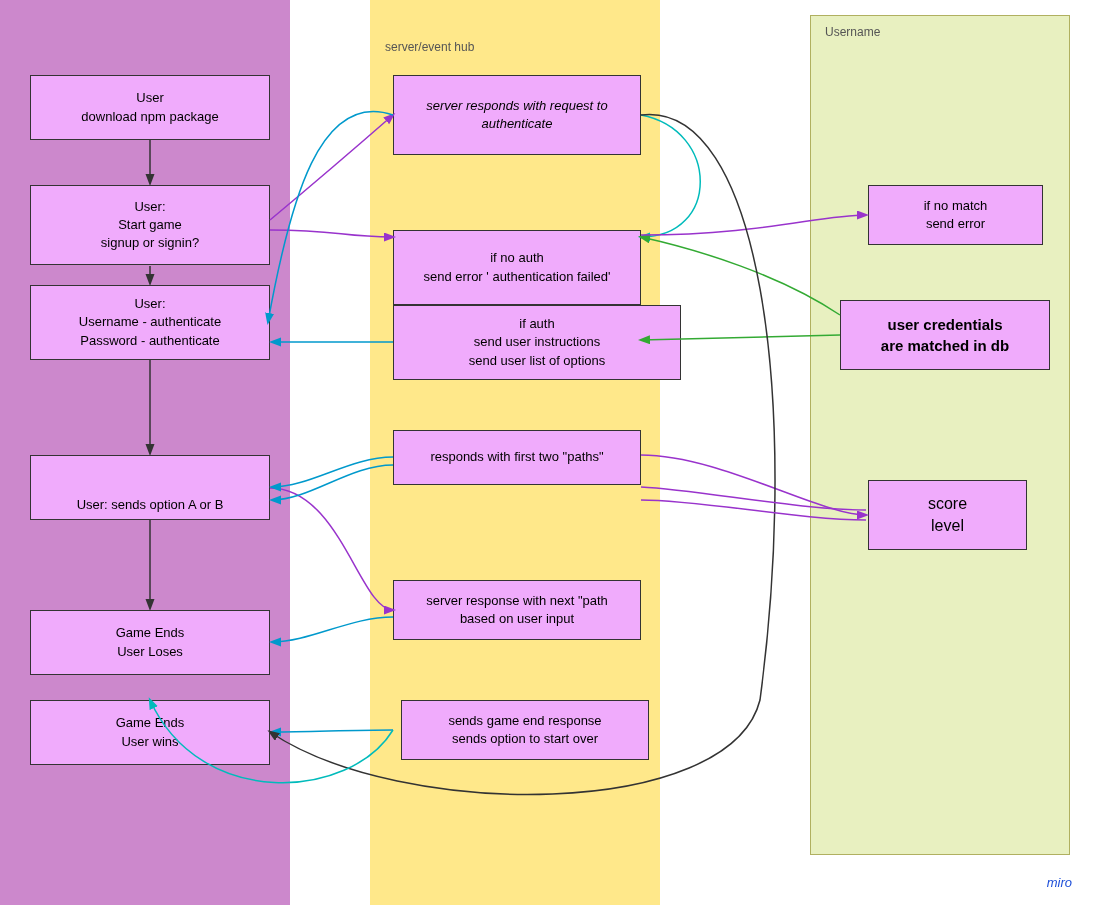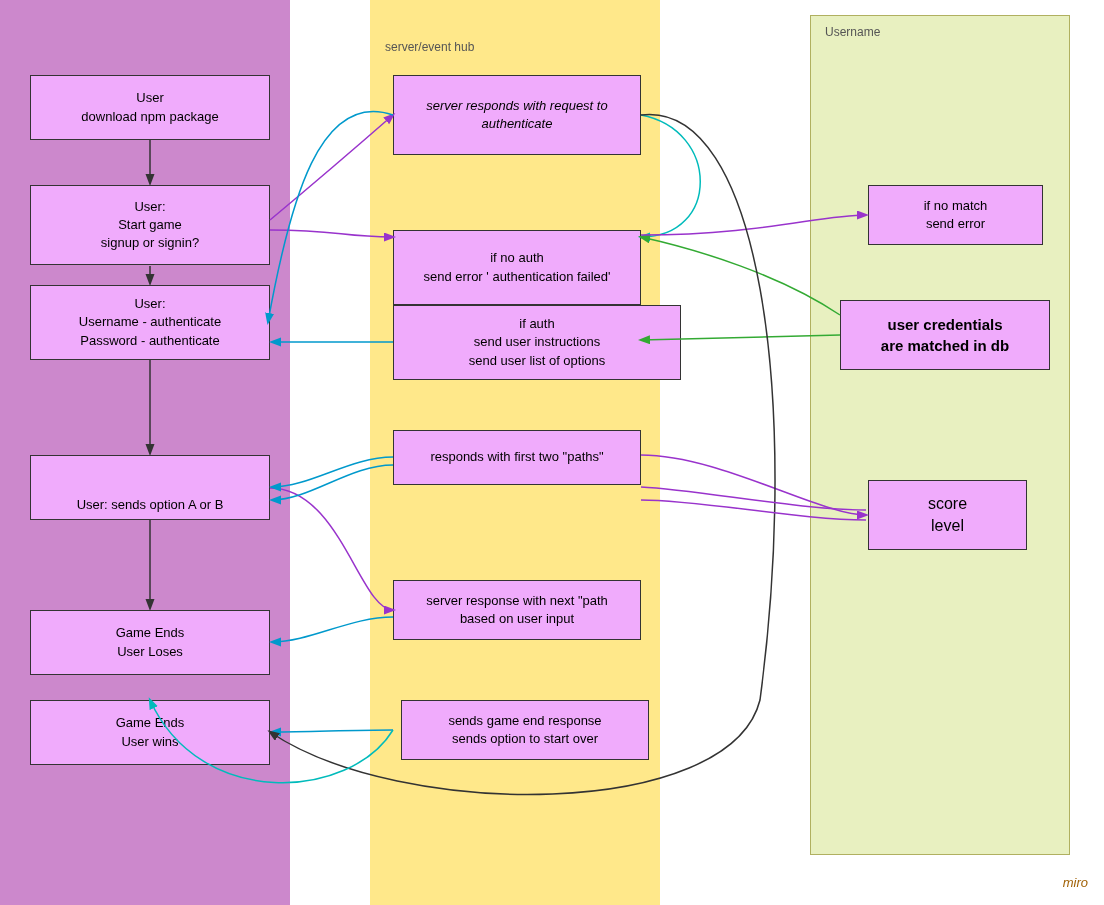--- a/index.html
+++ b/index.html
@@ -58,22 +58,22 @@
       position: absolute;
       left: 0; top: 0;
       width: 1104px;
       height: 905px;
       pointer-events: none;
     }
 
     .miro-label {
       position: absolute;
       bottom: 15px;
-      right: 16px;
-      color: #a16207;
+      right: 32px;
+      color: #1d4ed8;
       font-size: 13px;
       font-style: italic;
     }
   </style>
 </head>
 <body>
 
 <div class="zone-purple"></div>
 <div class="zone-yellow"></div>
 <div class="zone-green"></div>

